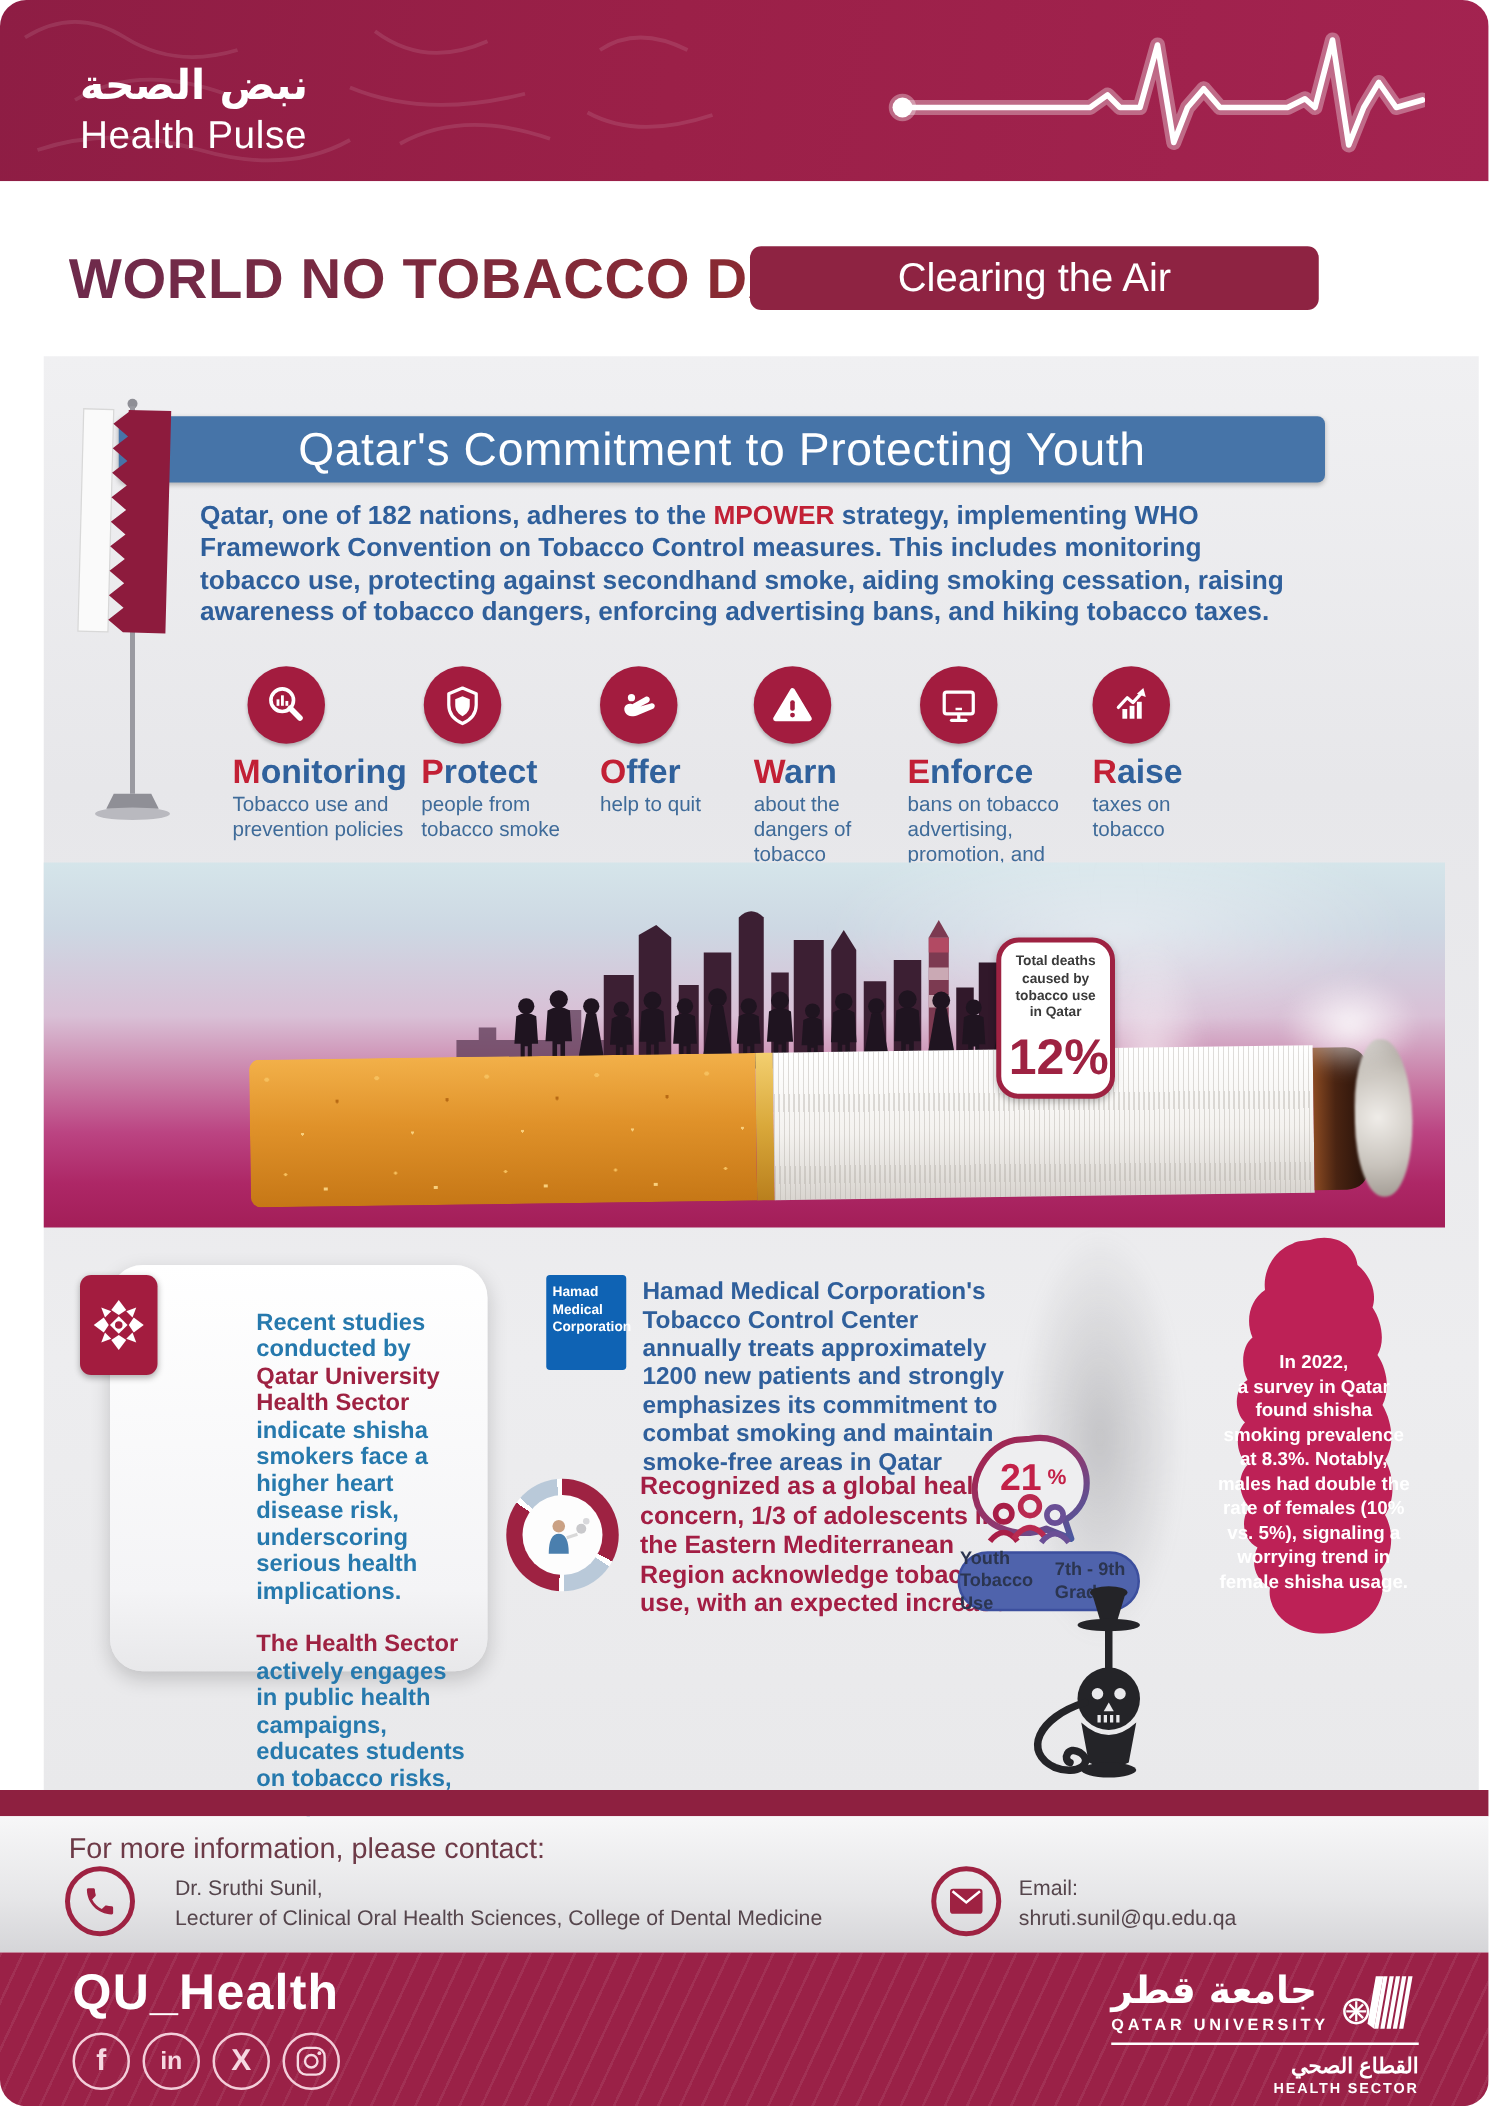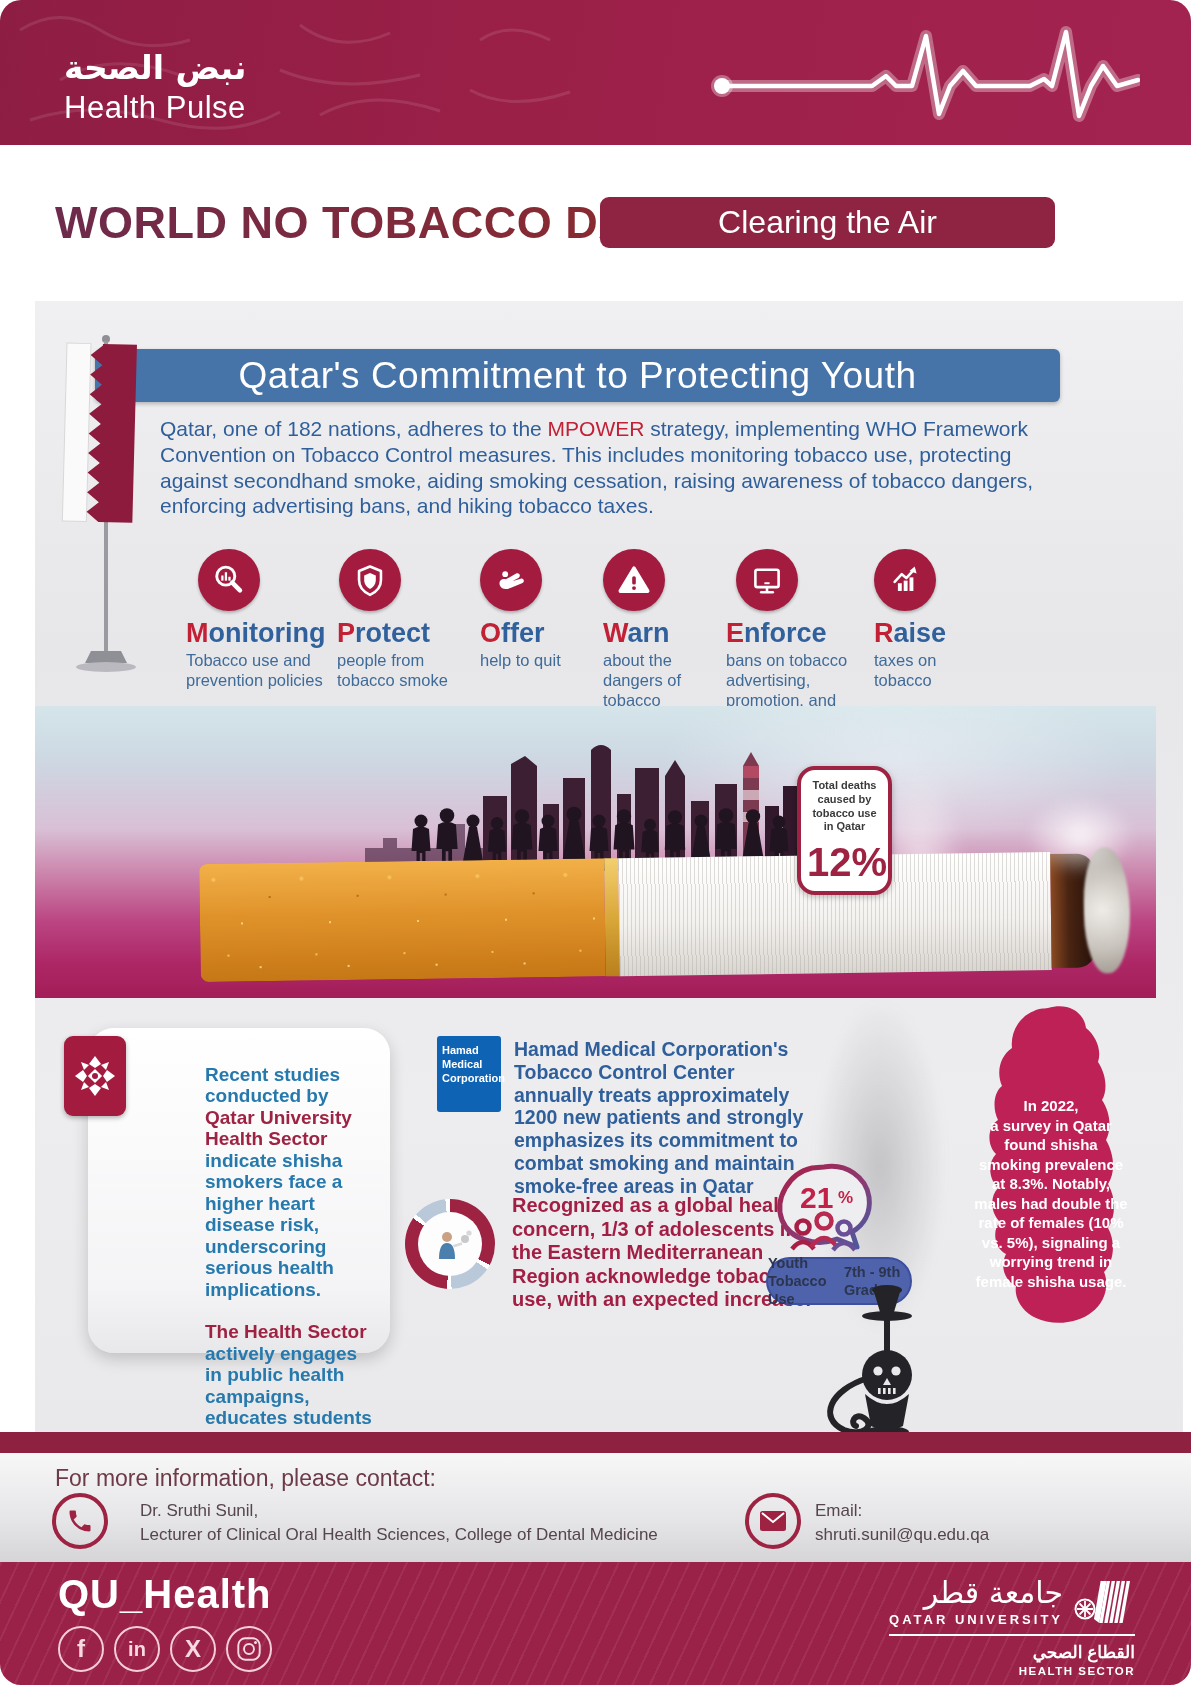--- a/index.html
+++ b/index.html
@@ -17,26 +17,26 @@
 
   
   .titleband { left:0; top:145px; width:1191px; height:140px; background:#ffffff; }
   .page-title { left:55px; top:52px; font-size:45px; font-weight:700; letter-spacing:.5px;
     background:linear-gradient(90deg,#6e2a4c 0%, #8c2a2e 100%);
     -webkit-background-clip:text; background-clip:text; color:#7d2a3b; -webkit-text-fill-color:transparent; }
   .clear-badge { left:600px; top:52px; width:455px; height:51px; background:#8e2342; border-radius:9px;
     color:#fff; font-size:32px; display:flex; align-items:center; justify-content:center; }
 
   
-  .panel { left:35px; top:301px; width:1148px; height:1147px;
+  .panel { left:35px; top:285px; width:1148px; height:1147px;
     background:linear-gradient(180deg,#f0f0f2 0%, #e7e7ea 30%, #ededef 70%, #e9e9eb 100%); }
   .blue-bar { left:60px; top:48px; width:965px; height:53px; background:#4674a8; border-radius:6px;
     color:#fff; font-size:37px; display:flex; align-items:center; justify-content:center; letter-spacing:.5px;
     box-shadow:0 2px 4px rgba(0,0,0,.25); }
-  .intro { left:125px; top:115px; width:885px; font-size:21px; font-weight:400; line-height:1.23; color:#2f5f9b; }
+  .intro { left:125px; top:115px; width:885px; font-size:21px; font-weight:700; line-height:1.23; color:#2f5f9b; }
   .intro .hl { color:#c22035; }
 
   
   .flag-wrap { left:18px; top:30px; width:120px; height:345px; }
 
   
   .mp-col { top:248px; }
   .mp-circle { width:62px; height:62px; border-radius:50%; background:#a31c3f; display:flex; align-items:center; justify-content:center;
     box-shadow:0 2px 3px rgba(0,0,0,.25); }
   .mp-title { margin-top:7px; font-size:27px; font-weight:700; color:#30619c; }
@@ -109,21 +109,21 @@
   
   .footer { left:0; top:1562px; width:1191px; height:123px; background:#9a2147; }
   .footer .stripes { left:0; top:0; width:1191px; height:123px;
     background:repeating-linear-gradient(115deg, rgba(255,255,255,.07) 0 2px, transparent 2px 16px); }
   .handle { left:58px; top:10px; color:#fff; font-size:40px; font-weight:700; letter-spacing:1px; }
   .socials { left:58px; top:64px; display:flex; gap:10px; }
   .soc { width:46px; height:46px; border-radius:50%; border:2.5px solid #f3cdd9; color:#f6d9e2;
     display:flex; align-items:center; justify-content:center; font-size:24px; font-weight:700; }
   .qu-logo { right:56px; top:16px; width:246px; color:#fff; }
   .qu-row { display:flex; align-items:flex-end; justify-content:flex-end; gap:10px; }
-  .qu-ar { font-family:"DejaVu Sans", sans-serif; font-size:30px; font-weight:normal; line-height:1;text-align:right; }
+  .qu-ar { font-family:"DejaVu Sans", sans-serif; font-size:30px; font-weight:bold; line-height:1; }
   .qu-en { font-size:13px; letter-spacing:3px; font-weight:700; margin-top:4px; text-align:left; }
   .qu-hr { height:2px; background:#fff; margin:7px 0 6px 0; }
   .qu-sec-ar { font-family:Liberation Sans, sans-serif; font-size:17px; font-weight:bold; text-align:right; }
   .qu-sec-en { font-size:11.5px; font-weight:700; letter-spacing:1.5px; text-align:right; margin-top:2px; }
 </style>
 </head>
 <body>
 
 <div class="page">
 

